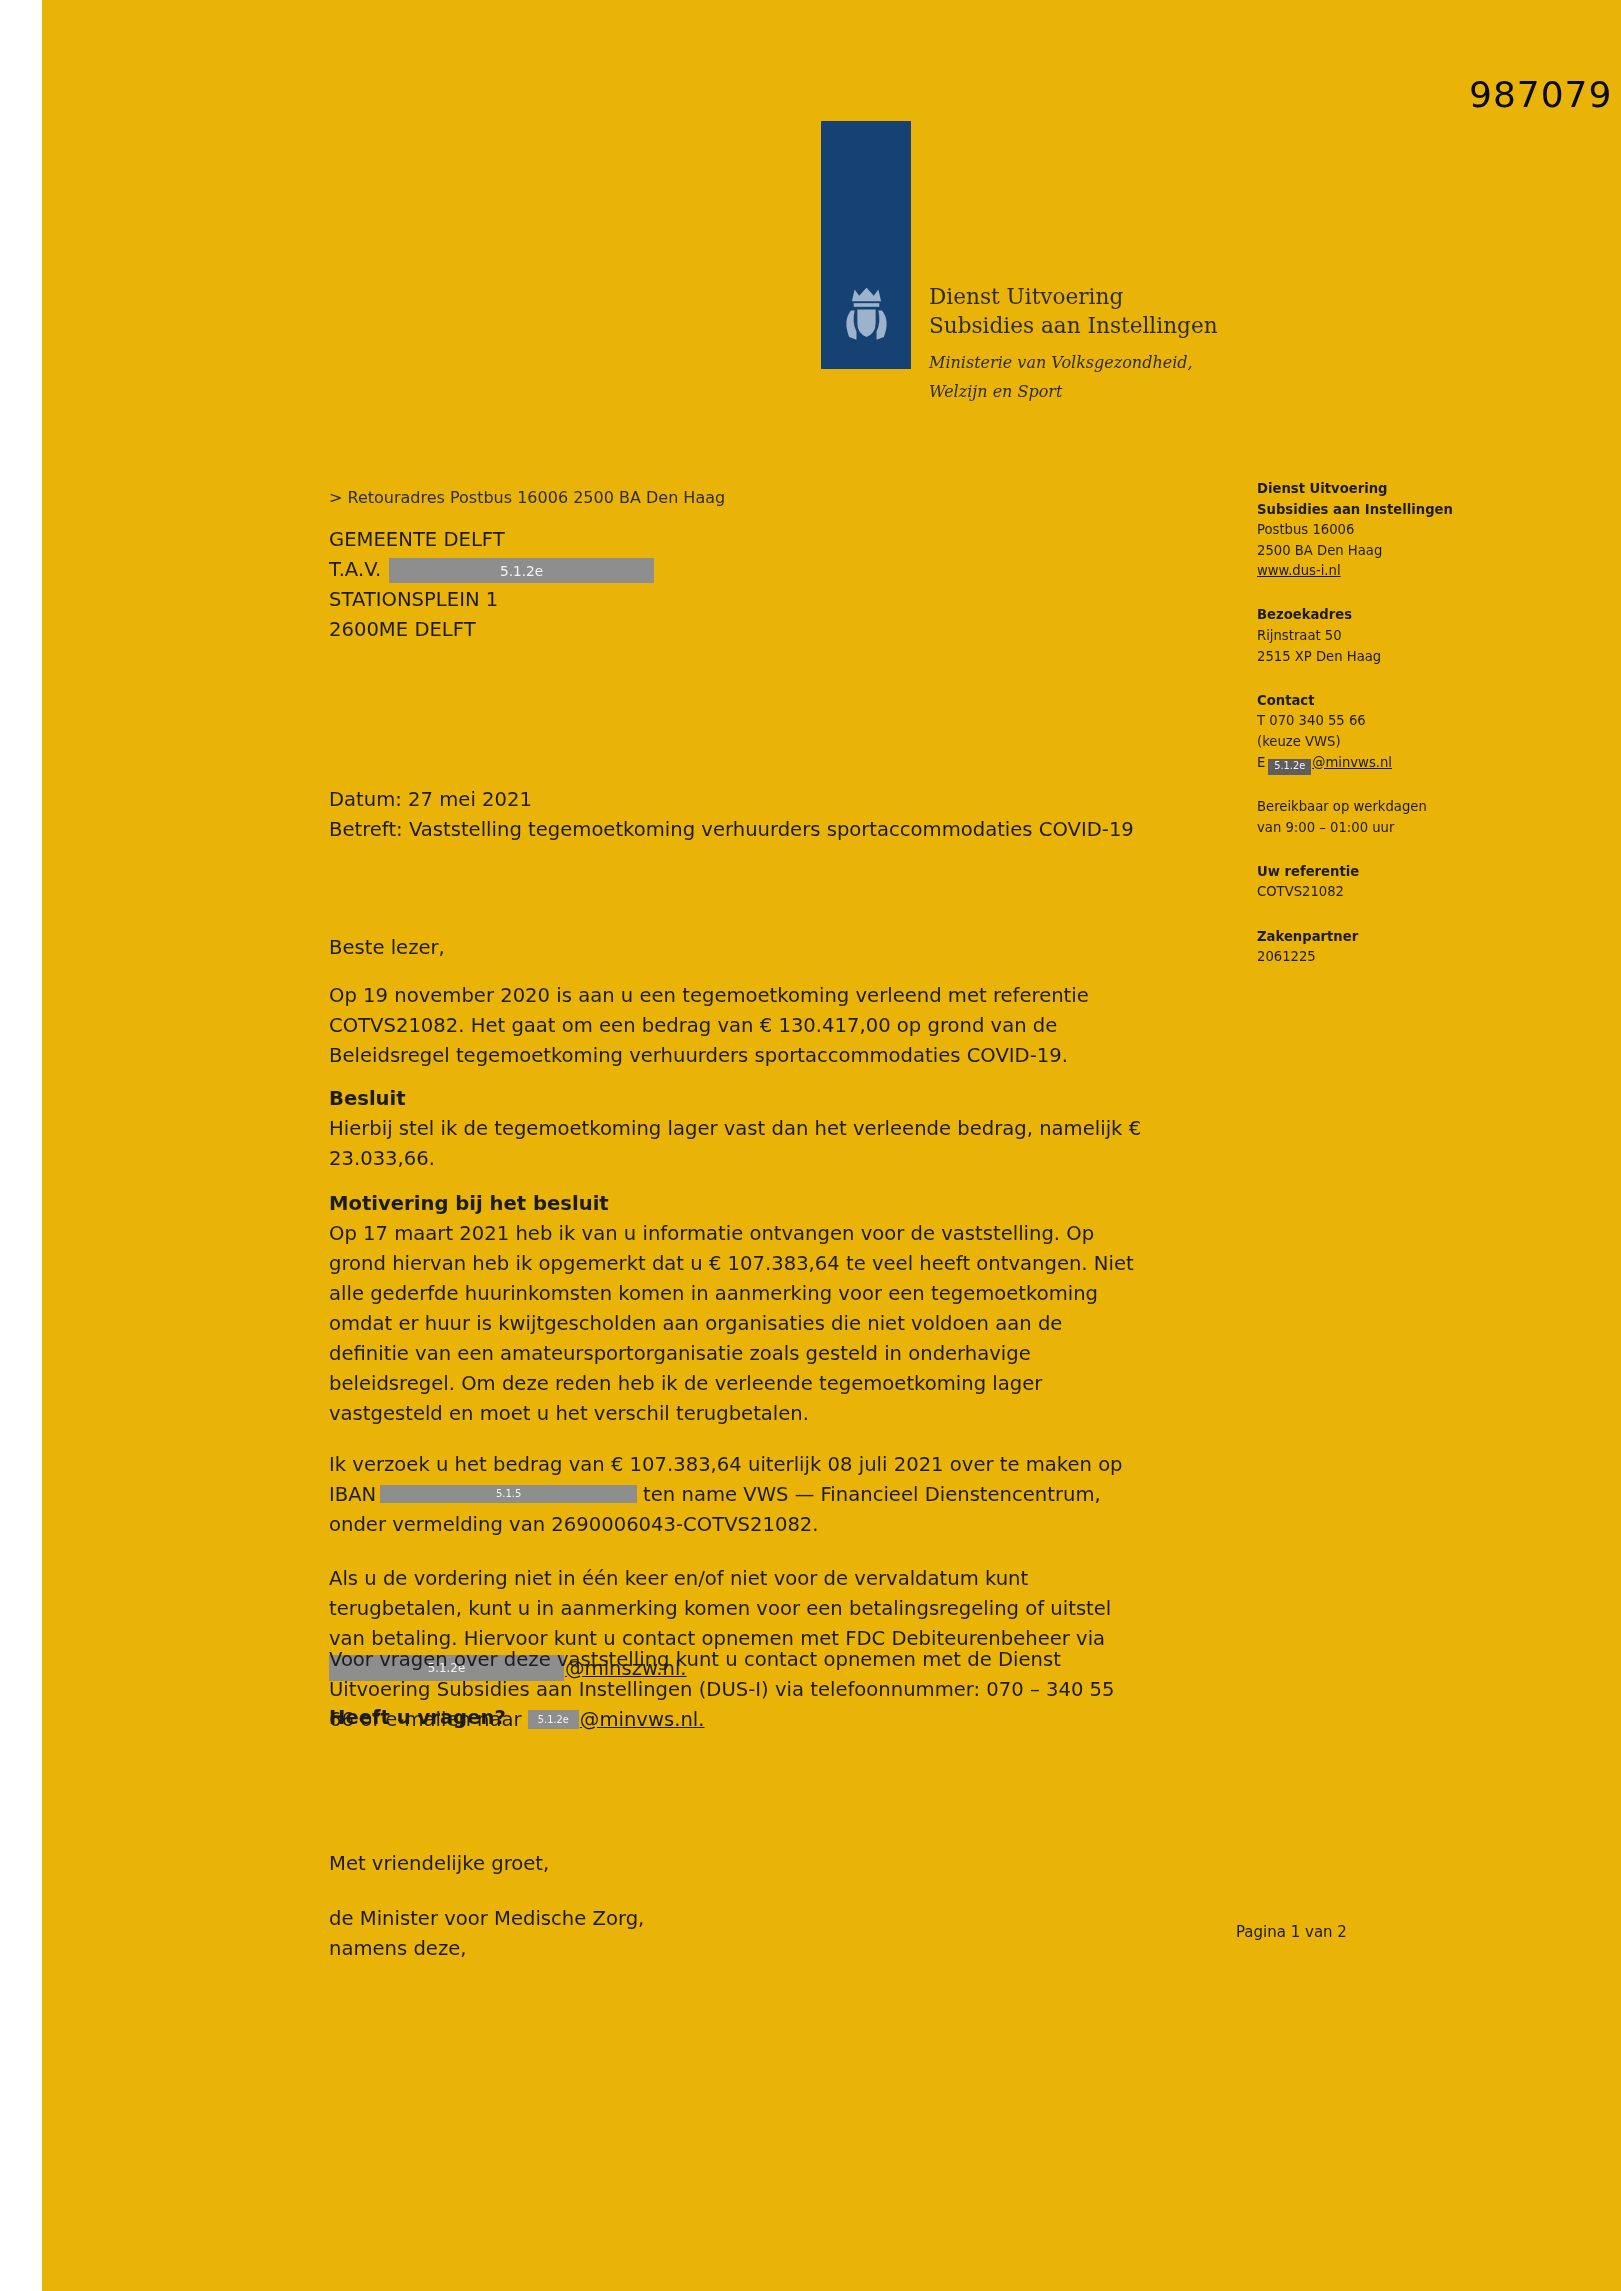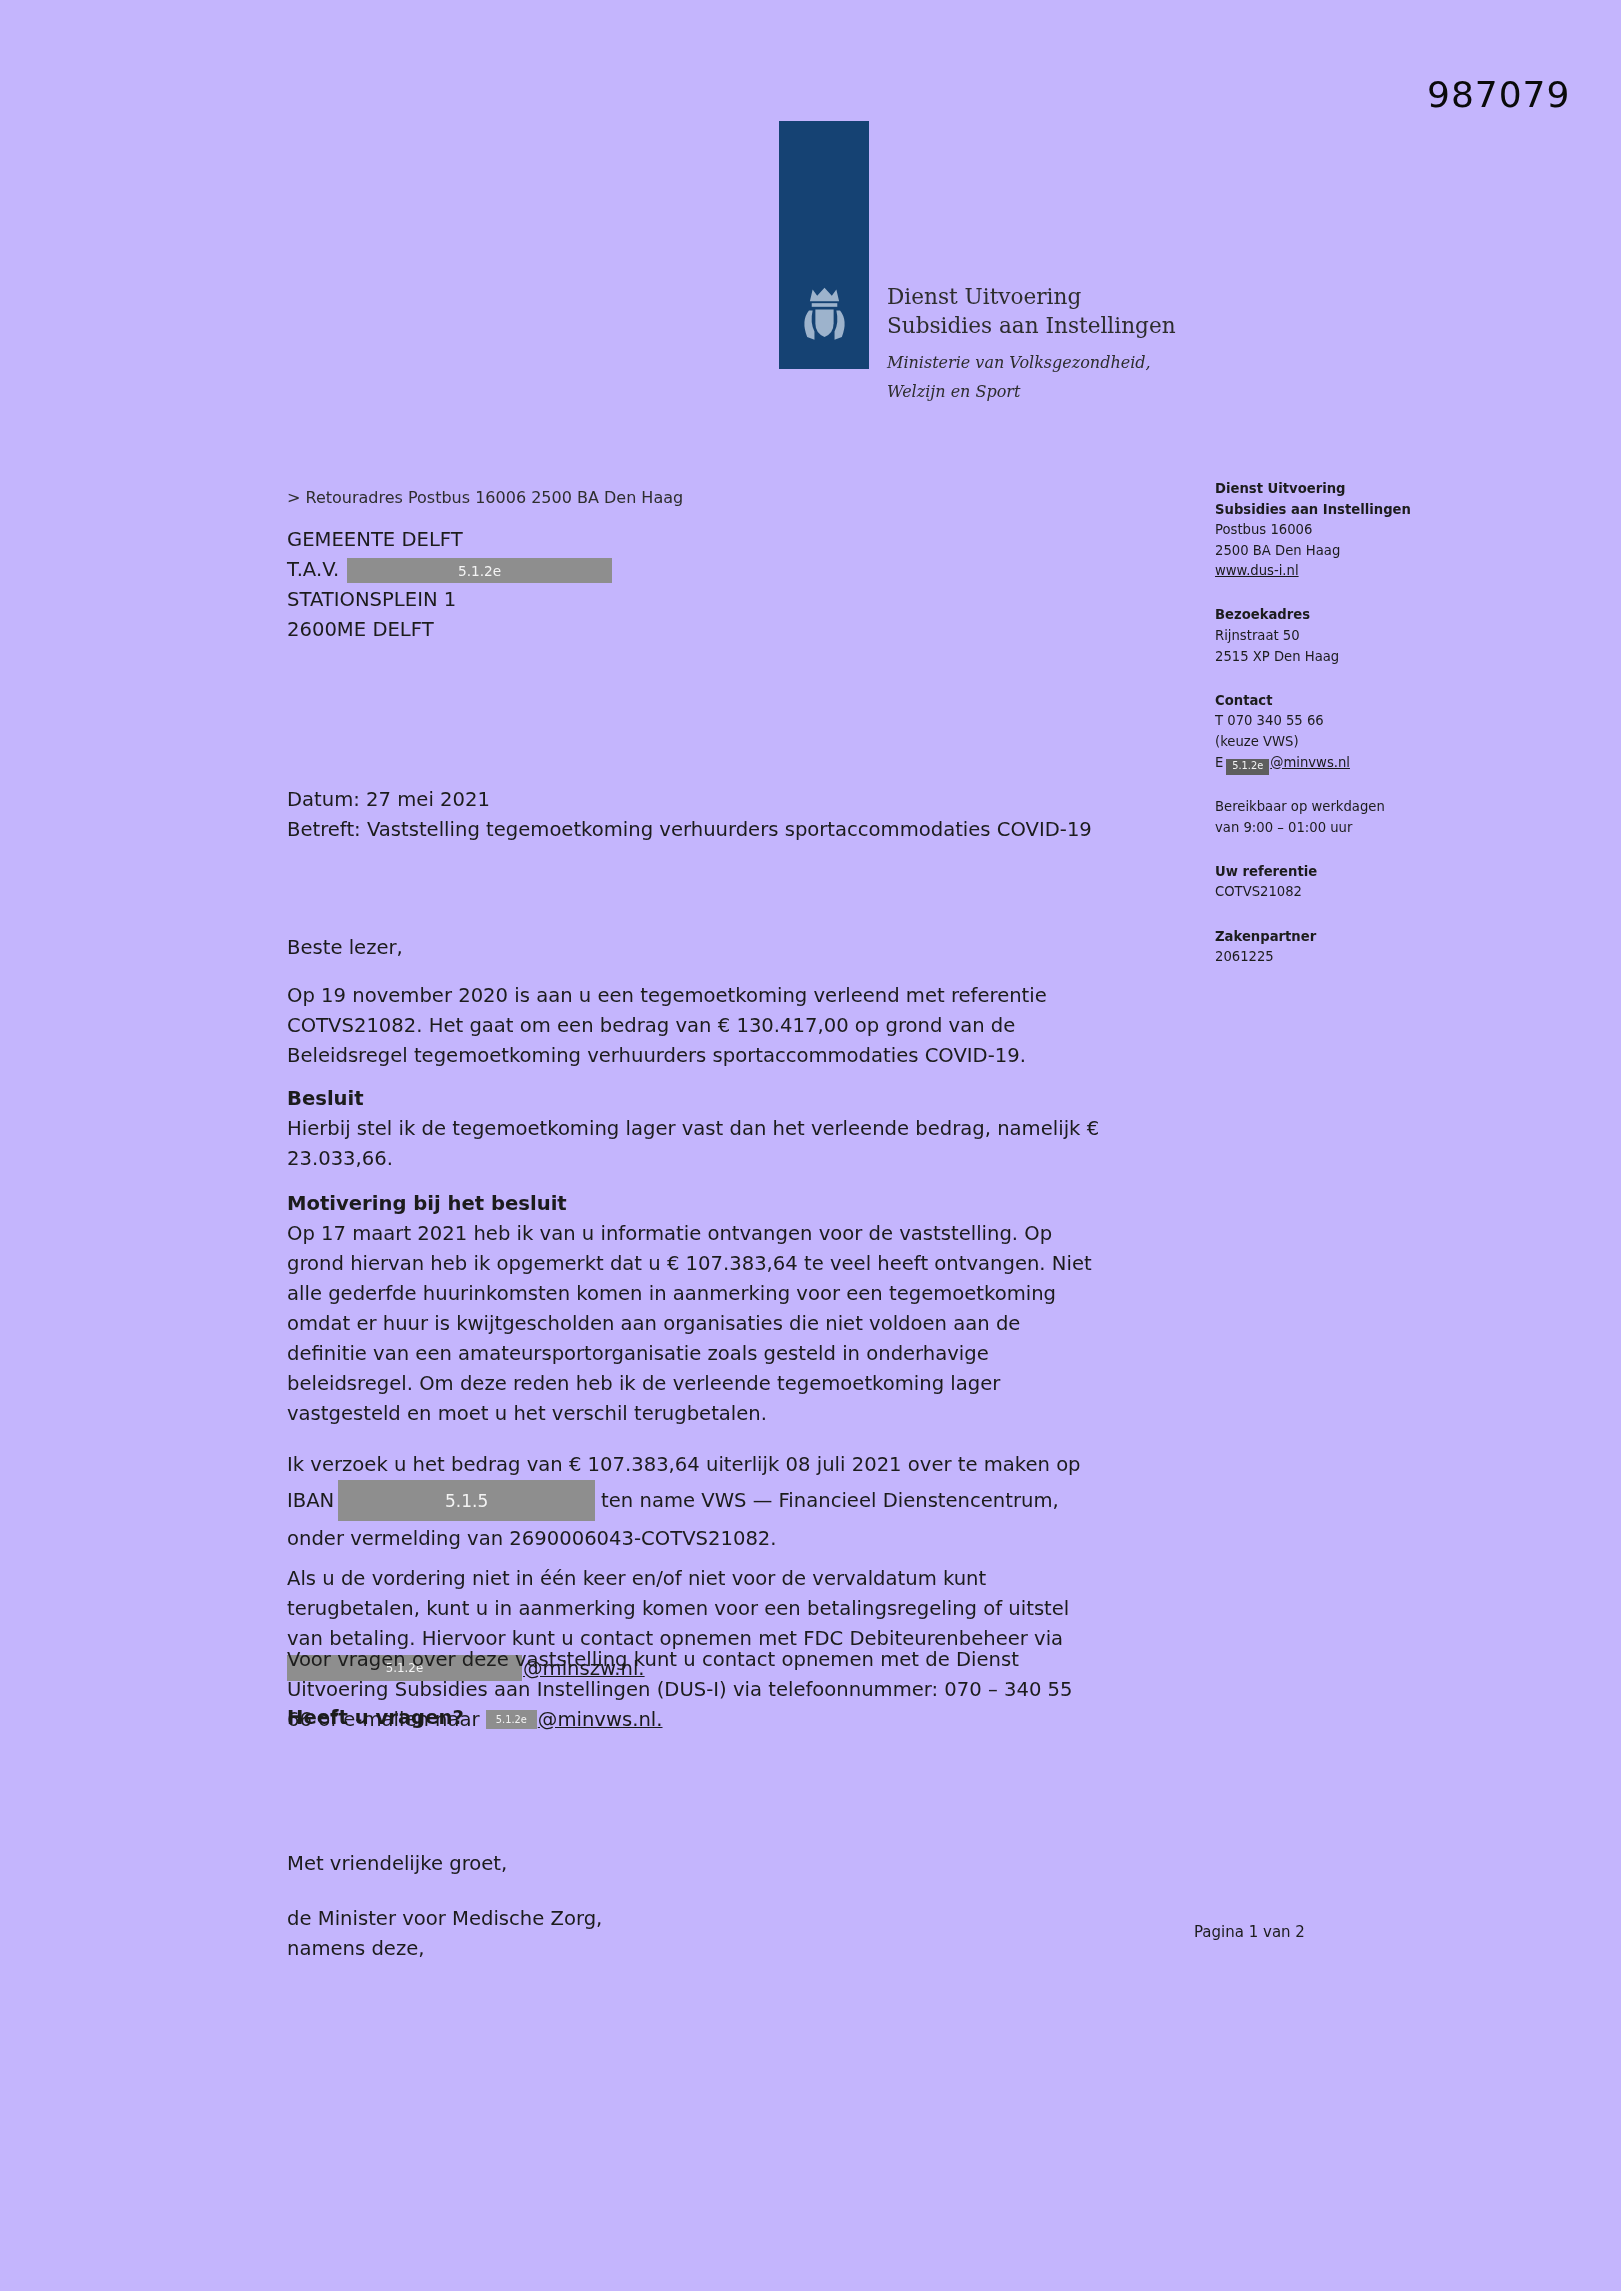--- a/index.html
+++ b/index.html
@@ -1,21 +1,21 @@
 <!DOCTYPE html>
 <html><head>
 <meta charset="utf-8">
 <style>
   * { margin:0; padding:0; box-sizing:border-box; }
   html,body { background:#ffffff; }
   body {
     width:1621px; height:2292px; position:relative;
     font-family:"DejaVu Sans", sans-serif; color:#1c1c1c;
   }
-  .page { position:absolute; inset:0; background:#c4b5fd; overflow:hidden; }
+  .page { position:absolute; inset:0; background:#eab308; overflow:hidden;margin-left:42px; }
   .abs { position:absolute; }
 
   .docnum { left:1427px; top:74px; font-size:36px; letter-spacing:1px; color:#0a0a0a; }
 
   .logo-bar {
     left:779px; top:121px; width:90px; height:248px; background:#154273;
     display:flex; align-items:flex-end; justify-content:center; padding-bottom:11.8px;
   }
   .logo-text { left:887px; top:282px; font-family:"DejaVu Serif", serif; color:#2d2d2d; }
   .logo-text .org { font-size:21.6px; line-height:29px; }
@@ -28,21 +28,21 @@
 
   .blk { position:absolute; left:287px; width:814px; font-size:19.6px; line-height:30px; }
   .bold { font-weight:bold; }
   .nowrap { white-space:nowrap; width:auto; }
 
   .redact {
     display:inline-flex; align-items:center; justify-content:center;
     background:#8e8e8e; color:#f4f4f4; vertical-align:middle;
   }
   .redact.tav  { width:265px; height:25.5px; font-size:13.7px; margin-left:7.8px; }
-  .redact.iban { width:257px; height:41px; font-size:17px; margin:0 5.9px 2.9px 3.9px; }
+  .redact.iban { width:257px; height:18px; font-size:10px; margin:0 5.9px 2.9px 3.9px; }
   .redact.fdc  { width:235px; height:25.5px; font-size:11.8px; margin:0 1px 2.9px 0; }
   .redact.mini { width:51px;  height:19.6px; font-size:9.8px; margin:0 1px 2px 0; }
   .redact.sb   { width:43px;  height:15.7px; font-size:9.8px; background:#5e5e5e; margin:0 1px 1px 2.9px; vertical-align:-2.9px; }
 
   a.link { color:#1a1a1a; text-decoration:underline; cursor:pointer; }
 
   .sidebar { left:1215px; top:479px; width:392px; font-size:13.2px; line-height:20.6px; color:#1c1c1c; }
   .sidebar .b { font-weight:bold; }
   .sidebar .sec { margin-top:23.5px; }
 

